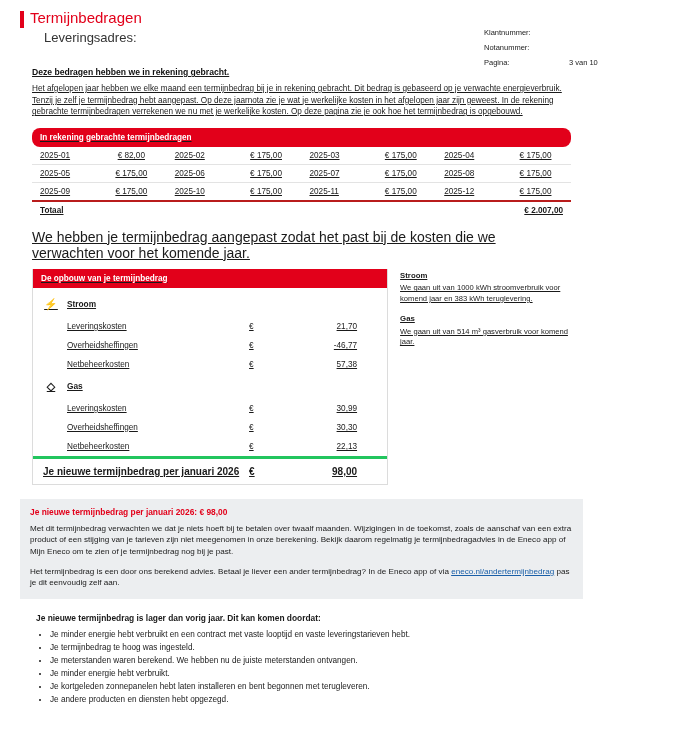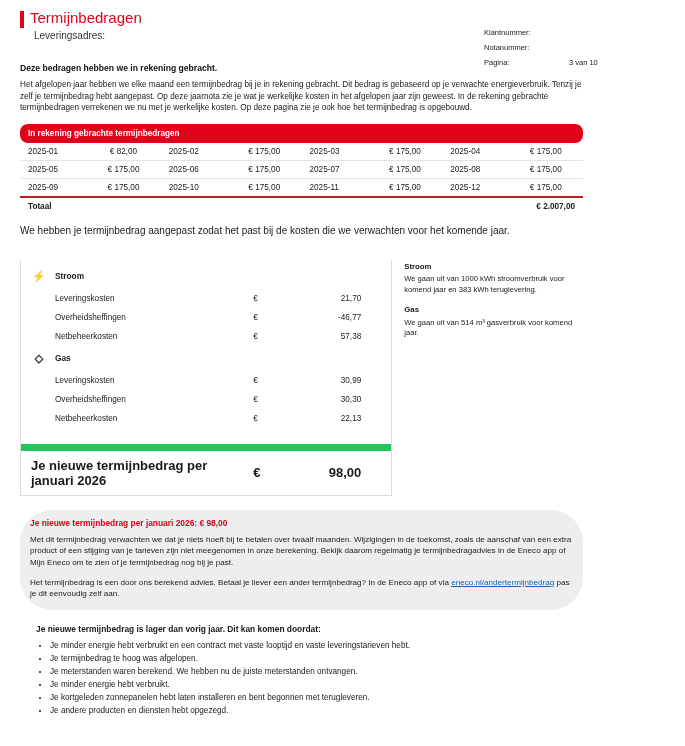--- a/index.html
+++ b/index.html
@@ -25,36 +25,36 @@
     background: #e2001a;
     margin-right: 6px;
     margin-top: 1px;
   }
   .doc-title {
     font-size: 15px;
     color: #e2001a;
     font-weight: normal;
     line-height: 16px;
   }
-  .subtitle { font-size: 10px; color: #333; margin-top: 2px; margin-left: 14px; }
+  .subtitle { font-size: 13px; color: #333; margin-top: 2px; margin-left: 24px; }
 
   .meta {
     position: absolute;
     left: 450px;
     top: 28px;
     width: 220px;
     font-size: 7.5px;
     color: #222;
   }
   .meta-row { display: flex; margin-bottom: 6px; padding-left: 34px; }
   .meta-label { width: 85px; }
   .meta-value { }
 
   
-  .body { padding: 0 20px; margin-top: 22px; }
+  .body { padding: 0 32px; margin-top: 22px; text-decoration: underline; }
   h2.section {
     font-size: 8.6px;
     font-weight: bold;
     margin: 0 0 6px 0;
     color: #111;
   }
   p.para {
     font-size: 8.2px;
     line-height: 11.6px;
     margin: 0 0 10px 0;
@@ -83,21 +83,21 @@
   table.amounts tr:last-child td { border-bottom: none; }
   .col-period { width: 10%; }
   .col-amount { width: 15%; text-align: center; padding-left: 18px !important; }
   .total-row td {
     font-weight: bold;
     border-top: 2px solid #b91c1c;
     background: #ffffff;
   }
   .total-row .total-val { text-align: right; padding-right: 8px !important; }
 
-  .note-line { font-size: 10px; margin: 10px 0 24px 0; }
+  .note-line { font-size: 14px; margin: 10px 0 8px 0; }
 
   
   .two-col { display: flex; gap: 12px; align-items: flex-start; }
   .panel {
     width: 437px;
     border: 1px solid #dcdcdc;
     border-top: none;
   }
   .panel-head {
     background: #e2001a;
@@ -126,43 +126,42 @@
     font-size: 8.2px;
     padding: 5px 8px 5px 34px;
     align-items: flex-start;
   }
   .line-label { flex: 1; }
   .line-cur { width: 60px; }
   .line-val { width: 70px; text-align: right; padding-right: 22px; }
   .panel-total {
     display: flex;
     align-items: center;
-    font-size: 13px;
-    font-weight: bold;
-    border-top: 7px solid #22c55e;
+    font-size: 10px;
+    font-weight: bold;
+    border-top: 3px solid #22c55e;
     padding: 7px 8px 7px 10px;
-    margin-top: 16px;
+    margin-top: 0;
   }
   .panel-total .line-label { flex: 1; }
 
   .side {
     width: 210px;
     font-size: 7.6px;
     line-height: 10.5px;
     padding-top: 2px;
   }
   .side h4 { margin: 0 0 2px 0; font-size: 7.8px; font-weight: bold; }
   .side p { margin: 0 0 10px 0; }
 
   
   .grey-box {
     background: #eceef0;
     margin: 14px 20px 0 20px;
     padding: 8px 10px 10px 10px;
-    border-radius: 32px;
   }
   .grey-title {
     color: #e2001a;
     font-weight: bold;
     font-size: 8.4px;
     margin-bottom: 6px;
   }
   .grey-box p {
     font-size: 8.1px;
     line-height: 11.4px;
@@ -260,20 +259,21 @@
           <td class="total-val">€ 2.007,00</td>
         </tr>
       </tbody>
         </table>
     </div>
 
     <div class="note-line">We hebben je termijnbedrag aangepast zodat het past bij de kosten die we verwachten voor het komende jaar.</div>
 
     <div class="two-col">
       <div class="panel">
+        <div class="panel-head">De opbouw van je termijnbedrag</div>
         <div class="panel-body">
 
           <div class="grp-title">
             <span class="grp-icon">⚡</span>
             <span>Stroom</span>
           </div>
           <div class="line-row">
             <span class="line-label">Leveringskosten</span>
             <span class="line-cur">€</span>
             <span class="line-val">21,70</span>
@@ -329,21 +329,21 @@
   <div class="grey-box">
     <div class="grey-title">Je nieuwe termijnbedrag per januari 2026: € 98,00</div>
     <p>Met dit termijnbedrag verwachten we dat je niets hoeft bij te betalen over twaalf maanden. Wijzigingen in de toekomst, zoals de aanschaf van een extra product of een stijging van je tarieven zijn niet meegenomen in onze berekening. Bekijk daarom regelmatig je termijnbedragadvies in de Eneco app of Mijn Eneco om te zien of je termijnbedrag nog bij je past.</p>
     <p><span>Het termijnbedrag is een door ons berekend advies. Betaal je liever een ander termijnbedrag? In de Eneco app of via </span><a class="link" href="#">eneco.nl/andertermijnbedrag</a><span> pas je dit eenvoudig zelf aan.</span></p>
   </div>
 
   <div class="bullets-wrap">
     <div class="bullets-title">Je nieuwe termijnbedrag is lager dan vorig jaar. Dit kan komen doordat:</div>
     <ul class="bullets">
       <li>Je minder energie hebt verbruikt en een contract met vaste looptijd en vaste leveringstarieven hebt.</li>
-      <li>Je termijnbedrag te hoog was afgelopen.</li>
+      <li>Je termijnbedrag te hoog was ingesteld.</li>
       <li>Je meterstanden waren berekend. We hebben nu de juiste meterstanden ontvangen.</li>
       <li>Je minder energie hebt verbruikt.</li>
       <li>Je kortgeleden zonnepanelen hebt laten installeren en bent begonnen met terugleveren.</li>
       <li>Je andere producten en diensten hebt opgezegd.</li>
     </ul>
   </div>
 
 </div>
 
 </body></html>

